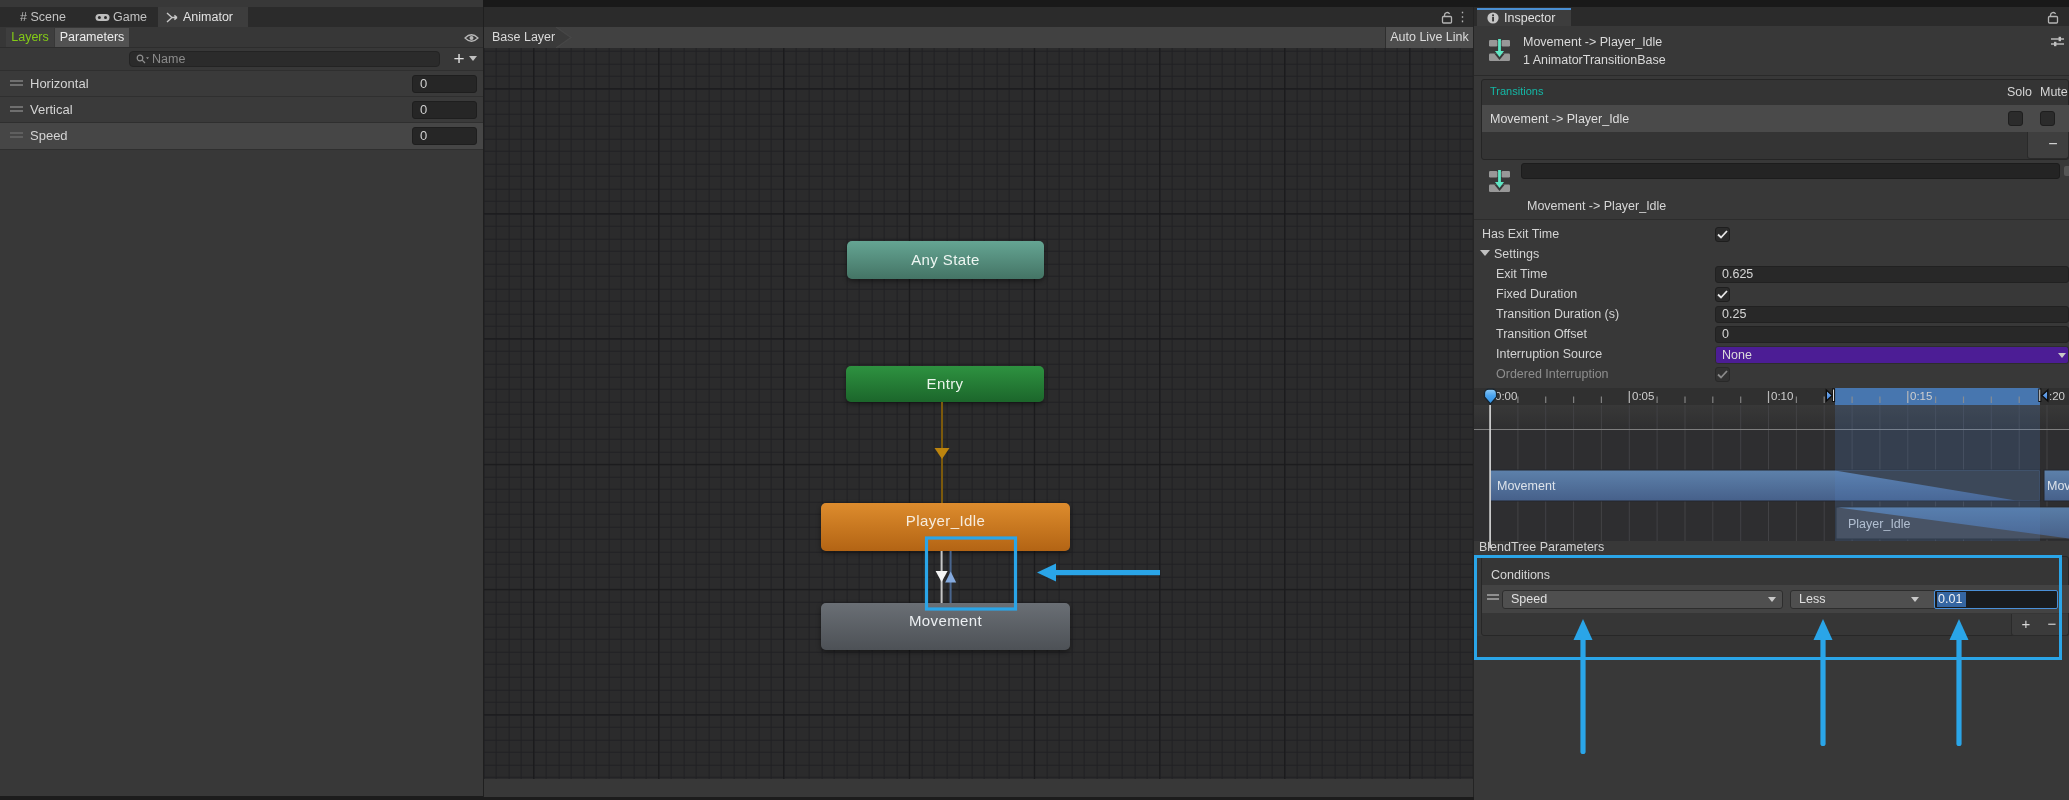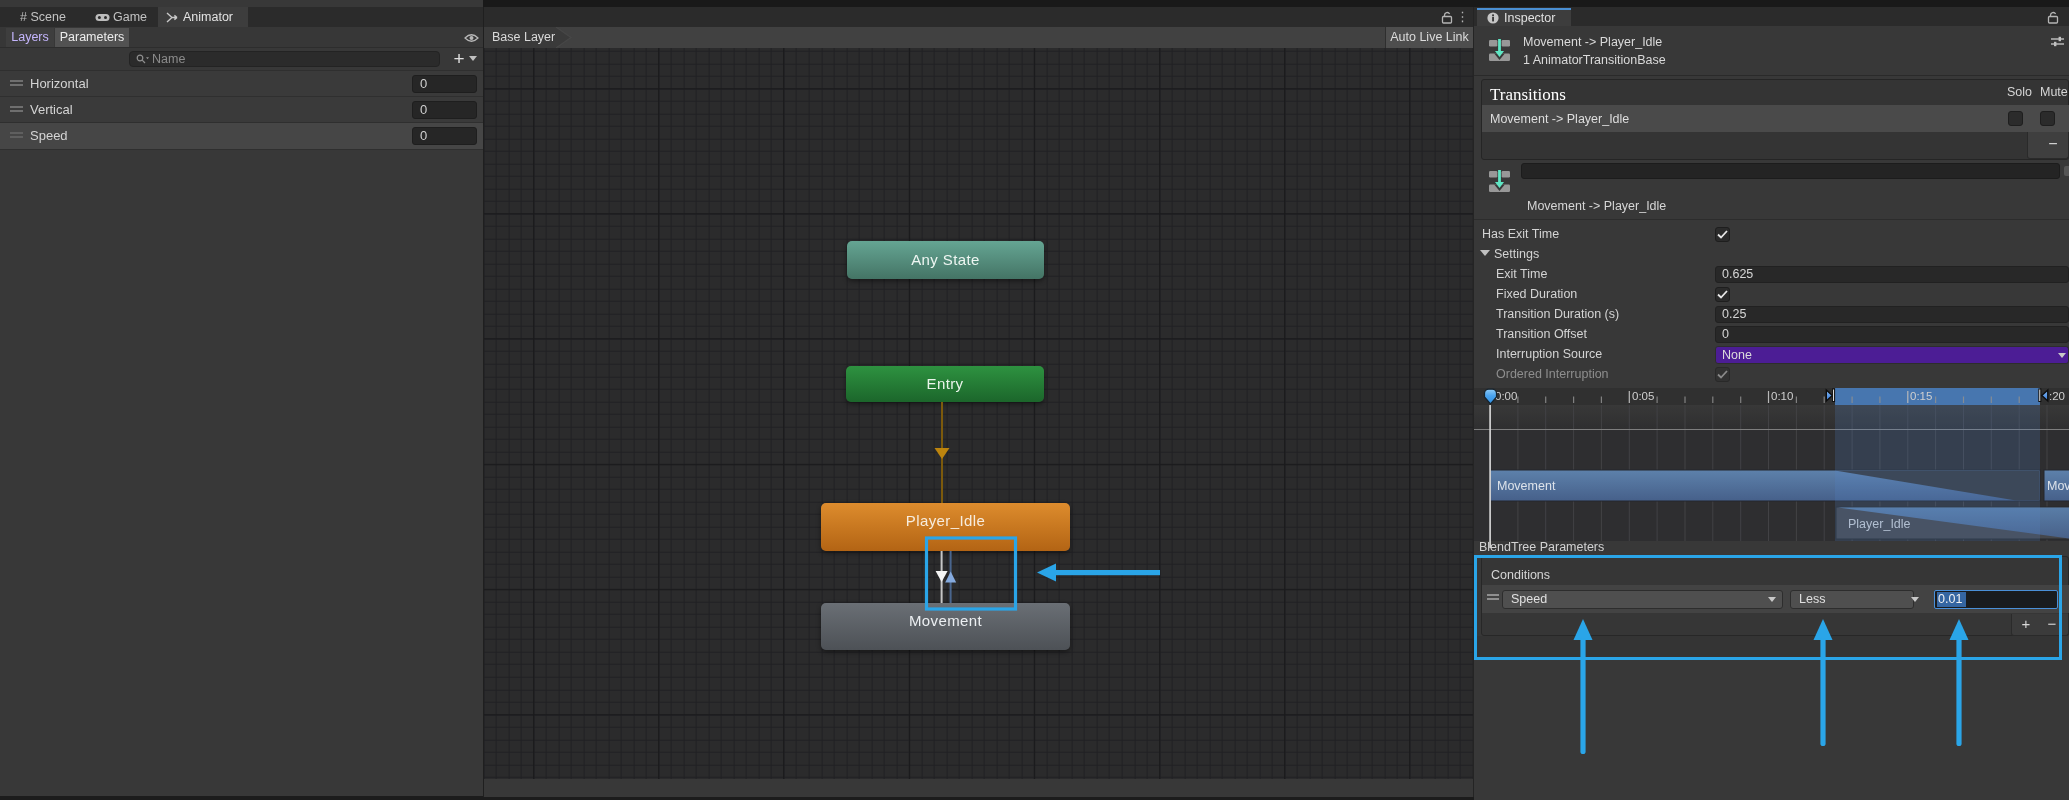--- a/index.html
+++ b/index.html
@@ -27,21 +27,21 @@
         <circle cx="10.5" cy="4.5" r="1.5" fill="#2b2b2b"></circle>
       </svg>
     <span style="margin-left:23px;">Game</span></div>
   <div class="abs" id="tab-animator" style="left:158px;top:7px;width:90px;height:20px;background:#3d3d3d;color:#e3e3e3;font-size:12.5px;line-height:20px;">
     <svg class="abs" style="left:8px;top:5px;" width="13" height="11" viewBox="0 0 13 11">
         <path d="M1 1 L6 5.5 L1 10 M6 5.5 H11 M11 5.5 L8.4 3.4 M11 5.5 L8.4 7.6" stroke="#c8c8c8" stroke-width="1.4" fill="none"></path>
       </svg>
     <span style="margin-left:25px;">Animator</span></div>
 
   <div class="abs" style="left:0;top:27px;width:483px;height:21px;background:#373737;border-bottom:1px solid #2d2d2d;"></div>
-  <div class="abs" style="left:6px;top:28px;width:48px;height:19px;background:#3e3e3e;color:#c4b5fd;font-size:12.5px;line-height:19px;text-align:center;">Layers</div>
+  <div class="abs" style="left:6px;top:28px;width:48px;height:19px;background:#3e3e3e;color:#84cc16;font-size:12.5px;line-height:19px;text-align:center;">Layers</div>
   <div class="abs" style="left:55px;top:28px;width:74px;height:19px;background:#525252;color:#ececec;font-size:12.5px;line-height:19px;text-align:center;">Parameters</div>
   <svg class="abs" style="left:464px;top:33px;" width="15" height="10" viewBox="0 0 15 10">
       <path d="M1 5 Q7.5 -1.5 14 5 Q7.5 11.5 1 5 Z" fill="none" stroke="#b8b8b8" stroke-width="1.2"></path>
       <circle cx="7.5" cy="5" r="2" fill="#b8b8b8"></circle>
     </svg>
 
   <div class="abs" style="left:0;top:48px;width:483px;height:22px;background:#383838;"></div>
   <div class="abs" style="left:129px;top:51px;width:311px;height:16px;background:#2b2b2b;border:1px solid #232323;border-radius:4px;"></div>
   <svg class="abs" style="left:136px;top:54px;" width="13" height="10" viewBox="0 0 13 10">
       <circle cx="4" cy="4" r="2.8" fill="none" stroke="#909090" stroke-width="1.2"></circle>
@@ -157,21 +157,21 @@
   <div class="abs" style="left:1523px;top:53px;font-size:12.5px;color:#dadada;">1 AnimatorTransitionBase</div>
   <svg class="abs" style="left:2051px;top:36px;" width="13" height="11" viewBox="0 0 13 11">
       <line x1="0" y1="3" x2="13" y2="3" stroke="#c2c2c2" stroke-width="1.4"></line>
       <line x1="0" y1="8" x2="13" y2="8" stroke="#c2c2c2" stroke-width="1.4"></line>
       <rect x="7.6" y="0.8" width="2.4" height="4.4" fill="#c2c2c2"></rect>
       <rect x="3" y="5.8" width="2.4" height="4.4" fill="#c2c2c2"></rect>
     </svg>
   <div class="abs" style="left:1474px;top:75px;width:595px;height:1px;background:#2a2a2a;"></div>
 
   <div class="abs" style="left:1481px;top:79px;width:588px;height:81px;background:#343434;border:1px solid #252525;border-radius:3px;"></div>
-  <div class="abs" style="left:1490px;top:85px;font-size:17px;color:#ffffff;font-family:Liberation Serif, serif;">Transitions</div>
+  <div class="abs" style="left:1490px;top:85px;font-size:11px;color:#14b8a6;">Transitions</div>
   <div class="abs" style="left:2007px;top:85px;font-size:12.5px;color:#d6d6d6;">Solo</div>
   <div class="abs" style="left:2040px;top:85px;font-size:12.5px;color:#d6d6d6;">Mute</div>
   <div class="abs" style="left:1482px;top:105px;width:587px;height:27px;background:#4a4a4a;"></div>
   <div class="abs" style="left:1490px;top:112px;font-size:12.5px;color:#dedede;">Movement -&gt; Player_Idle</div>
   <div class="abs" style="left:2008px;top:111px;width:15px;height:15px;background:#2b2b2b;border:1px solid #1e1e1e;border-radius:3px;"></div>
   <div class="abs" style="left:2040px;top:111px;width:15px;height:15px;background:#2b2b2b;border:1px solid #1e1e1e;border-radius:3px;"></div>
   <div class="abs" style="left:2027px;top:132px;width:42px;height:27px;background:#3f3f3f;border:1px solid #2a2a2a;border-top:none;border-radius:0 0 3px 3px;"></div>
   <div class="abs" style="left:2044px;top:133px;width:18px;height:24px;color:#d8d8d8;font-size:16px;line-height:22px;text-align:center;">−</div>
 
   <svg class="abs" style="left:1489px;top:170px;" width="21" height="22" viewBox="0 0 21 22">
@@ -338,21 +338,21 @@
   </svg>
 
   <div class="abs" style="left:1479px;top:540px;font-size:12.5px;color:#d2d2d2;">BlendTree Parameters</div>
 
   <div class="abs" style="left:1481px;top:556px;width:588px;height:80px;background:#363636;border:1px solid #272727;border-radius:3px;"></div>
   <div class="abs" style="left:1491px;top:568px;font-size:12.5px;color:#d6d6d6;">Conditions</div>
   <div class="abs" style="left:1482px;top:585px;width:587px;height:28px;background:#434343;"></div>
   <div class="abs" style="left:1487px;top:594px;width:12px;height:2px;background:#8f8f8f;box-shadow:0 4px 0 #8f8f8f;"></div>
   <div class="abs" style="left:1502px;top:590px;width:281px;height:19px;background:#4f4f4f;border:1px solid #2d2d2d;border-radius:3px;color:#e0e0e0;font-size:12.5px;line-height:17px;padding-left:8px;">Speed</div>
   <div class="abs" style="left:1768px;top:597px;width:0;height:0;border-left:4.5px solid transparent;border-right:4.5px solid transparent;border-top:5.5px solid #c8c8c8;"></div>
-  <div class="abs" style="left:1790px;top:590px;width:124px;height:19px;background:#4f4f4f;border:1px solid #2d2d2d;border-radius:3px;color:#e0e0e0;font-size:12.5px;line-height:17px;padding-left:8px;">Less</div>
+  <div class="abs" style="left:1790px;top:590px;width:162px;height:19px;background:#4f4f4f;border:1px solid #2d2d2d;border-radius:3px;color:#e0e0e0;font-size:12.5px;line-height:17px;padding-left:8px;">Less</div>
   <div class="abs" style="left:1911px;top:597px;width:0;height:0;border-left:4.5px solid transparent;border-right:4.5px solid transparent;border-top:5.5px solid #c8c8c8;"></div>
   <div class="abs" style="left:1934px;top:590px;width:124px;height:19px;background:#191c1f;border:1px solid #4a90d9;border-radius:2px;"></div>
   <div class="abs" style="left:1937px;top:592px;width:29px;height:15px;background:#3566a2;"></div>
   <div class="abs" style="left:1938px;top:592px;font-size:12.5px;color:#f2f2f2;">0.01</div>
   <div class="abs" style="left:2011px;top:614px;width:58px;height:22px;background:#3b3b3b;border:1px solid #2a2a2a;border-top:none;border-radius:0 0 3px 3px;"></div>
   <div class="abs" style="left:2017px;top:614px;width:18px;height:20px;color:#d8d8d8;font-size:15px;line-height:20px;text-align:center;">+</div>
   <div class="abs" style="left:2043px;top:614px;width:18px;height:20px;color:#d8d8d8;font-size:15px;line-height:20px;text-align:center;">−</div>
 
   <div class="abs" style="left:1477px;top:636px;width:582px;height:21px;background:#343434;"></div>
 

